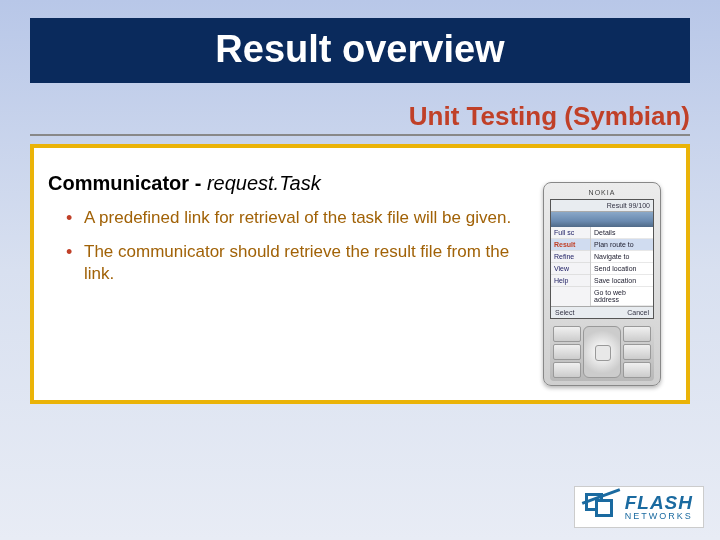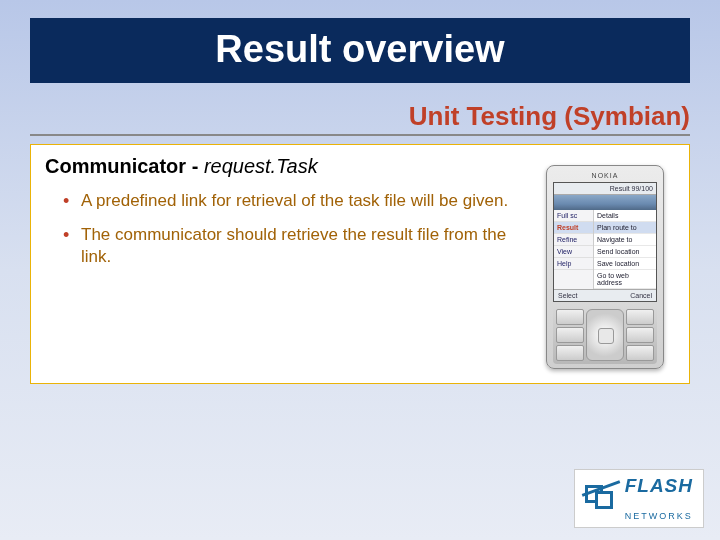--- a/index.html
+++ b/index.html
@@ -28,22 +28,22 @@
     font-size: 26px;
     font-weight: bold;
     font-family: Verdana, Arial, sans-serif;
     border-bottom: 2px solid #888;
     padding-bottom: 2px;
     text-align: right;
   }
   .content {
     margin: 8px 30px 0 30px;
     background: #fff;
-    border: 1px solid #eab308;
-    padding: 10px 14px 14px 14px;
+    border: 4px solid #eab308;
+    padding: 24px 14px 14px 14px;
     display: flex;
     gap: 16px;
   }
   .left {
     flex: 1;
     min-width: 0;
   }
   .comm-row {
     font-size: 20px;
     color: #000;
@@ -194,21 +194,21 @@
   .logo-mark .sq.b { left: 10px; top: 6px; background: #fff; }
   .logo-mark .line {
     position: absolute;
     left: -4px; top: 2px;
     width: 40px; height: 3px;
     background: #1a6aa0;
     transform: rotate(-20deg);
   }
   .logo-text { line-height: 1; }
   .logo-text .l1 { font-size: 19px; font-weight: bold; color: #1a6aa0; font-style: italic; letter-spacing: 1px; }
-  .logo-text .l2 { font-size: 9px; color: #1a6aa0; letter-spacing: 2px; margin-top: 17px; }
+  .logo-text .l2 { font-size: 9px; color: #1a6aa0; letter-spacing: 2px; }
 </style>
 </head>
 <body>
 
 <div class="title-box">
   <h1>Result overview</h1>
 </div>
 
 <div class="subtitle">Unit Testing (Symbian)</div>
 

